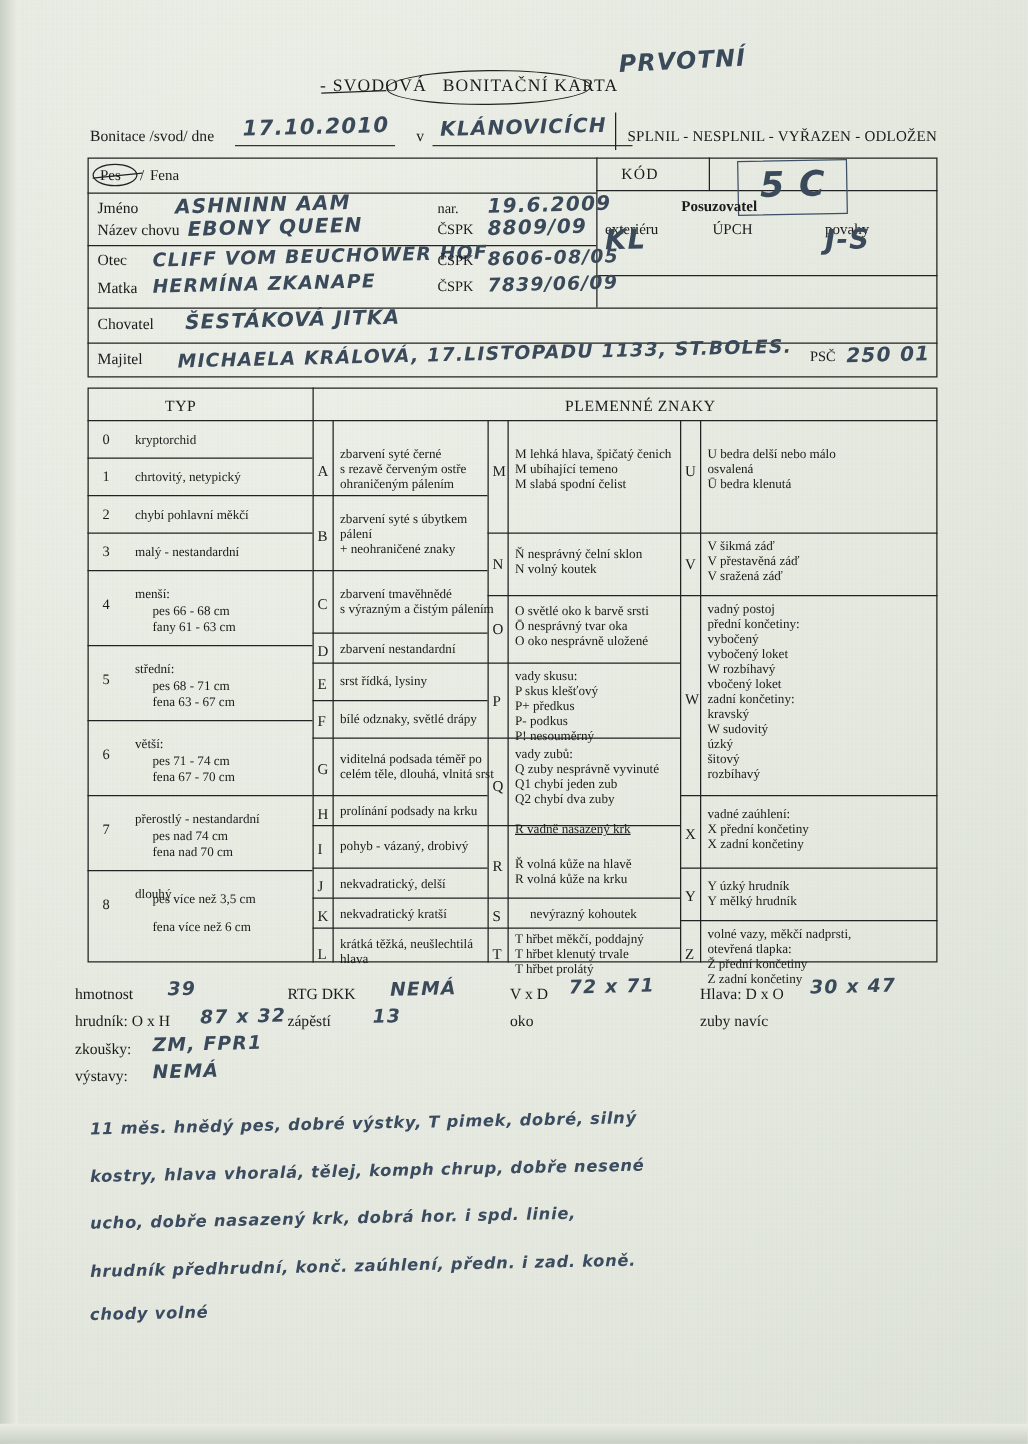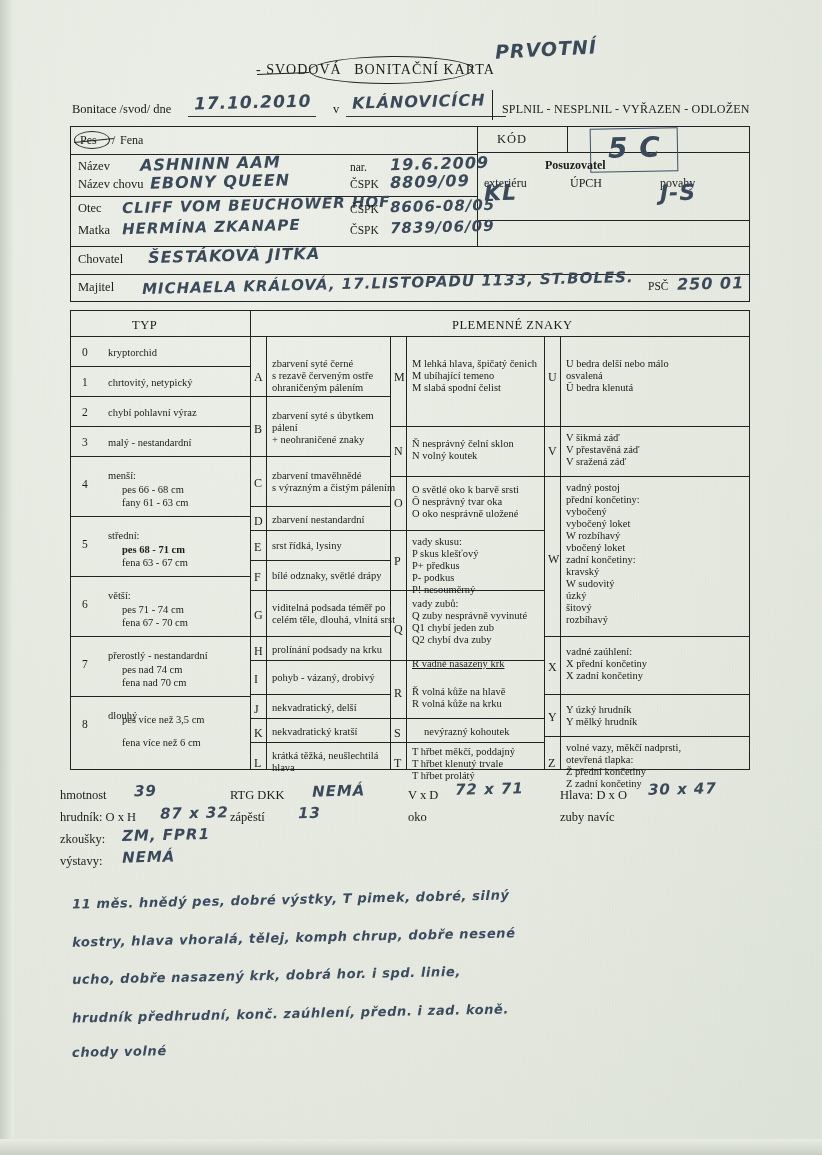--- a/index.html
+++ b/index.html
@@ -136,21 +136,21 @@
     <div class="lbl" style="left:510px;top:146px;font-size:12px;">ÚPCH</div>
     <div class="lbl" style="left:600px;top:146px;font-size:12px;">povahy</div>
     <div class="hw" style="position:absolute;left:424px;top:150px;font-size:22px;">KL</div>
     <div class="hw" style="position:absolute;left:600px;top:150px;font-size:22px;">J-S</div>
     <div class="hline" style="left:417px;top:190px;width:273px;"></div>
 
     <div class="hline" style="left:10px;top:124px;width:407px;"></div>
     <div class="hline" style="left:10px;top:166px;width:407px;"></div>
     <div class="hline" style="left:10px;top:216px;width:680px;"></div>
 
-    <div class="lbl" style="left:18px;top:129px;">Název</div>
+    <div class="lbl" style="left:18px;top:129px;">Jméno</div>
     <div class="hw" style="position:absolute;left:80px;top:124px;font-size:16px;">ASHNINN AAM</div>
     <div class="lbl" style="left:290px;top:131px;font-size:11.5px;">nar.</div>
     <div class="hw" style="position:absolute;left:330px;top:124px;font-size:16px;">19.6.2009</div>
 
     <div class="lbl" style="left:18px;top:147px;">Název chovu</div>
     <div class="hw" style="position:absolute;left:90px;top:142px;font-size:16px;">EBONY QUEEN</div>
     <div class="lbl" style="left:290px;top:148px;font-size:11.5px;">ČSPK</div>
     <div class="hw" style="position:absolute;left:330px;top:142px;font-size:16px;">8809/09</div>
 
     <div class="lbl" style="left:18px;top:171px;">Otec</div>
@@ -190,32 +190,32 @@
     <div class="hline" style="left:10px;top:486px;width:180px;"></div>
     <div class="hline" style="left:10px;top:546px;width:180px;"></div>
     <div class="hline" style="left:10px;top:606px;width:180px;"></div>
     <div class="hline" style="left:10px;top:666px;width:180px;"></div>
 
     <div class="cellNum" style="left:22px;top:316px;">0</div>
     <div class="cellTxt" style="left:48px;top:317px;">kryptorchid</div>
     <div class="cellNum" style="left:22px;top:346px;">1</div>
     <div class="cellTxt" style="left:48px;top:347px;">chrtovitý, netypický</div>
     <div class="cellNum" style="left:22px;top:376px;">2</div>
-    <div class="cellTxt" style="left:48px;top:377px;">chybí pohlavní výraz</div>
+    <div class="cellTxt" style="left:48px;top:377px;">chybí pohlavní měkčí</div>
     <div class="cellNum" style="left:22px;top:406px;">3</div>
     <div class="cellTxt" style="left:48px;top:407px;">malý - nestandardní</div>
 
     <div class="cellNum" style="left:22px;top:448px;">4</div>
     <div class="cellTxt" style="left:48px;top:440px;">menší:</div>
     <div class="cellTxt" style="left:62px;top:454px;">pes   66 - 68 cm</div>
     <div class="cellTxt" style="left:62px;top:467px;">fany  61 - 63 cm</div>
 
     <div class="cellNum" style="left:22px;top:508px;">5</div>
     <div class="cellTxt" style="left:48px;top:500px;">střední:</div>
-    <div class="cellTxt" style="left:62px;top:514px;font-weight:bold;">pes   68 - 71 cm</div>
+    <div class="cellTxt" style="left:62px;top:514px;">pes   68 - 71 cm</div>
     <div class="cellTxt" style="left:62px;top:527px;">fena  63 - 67 cm</div>
 
     <div class="cellNum" style="left:22px;top:568px;">6</div>
     <div class="cellTxt" style="left:48px;top:560px;">větší:</div>
     <div class="cellTxt" style="left:62px;top:574px;">pes   71 - 74 cm</div>
     <div class="cellTxt" style="left:62px;top:587px;">fena  67 - 70 cm</div>
 
     <div class="cellNum" style="left:22px;top:628px;">7</div>
     <div class="cellTxt" style="left:48px;top:620px;">přerostlý - nestandardní</div>
     <div class="cellTxt" style="left:62px;top:634px;">pes nad 74 cm</div>

